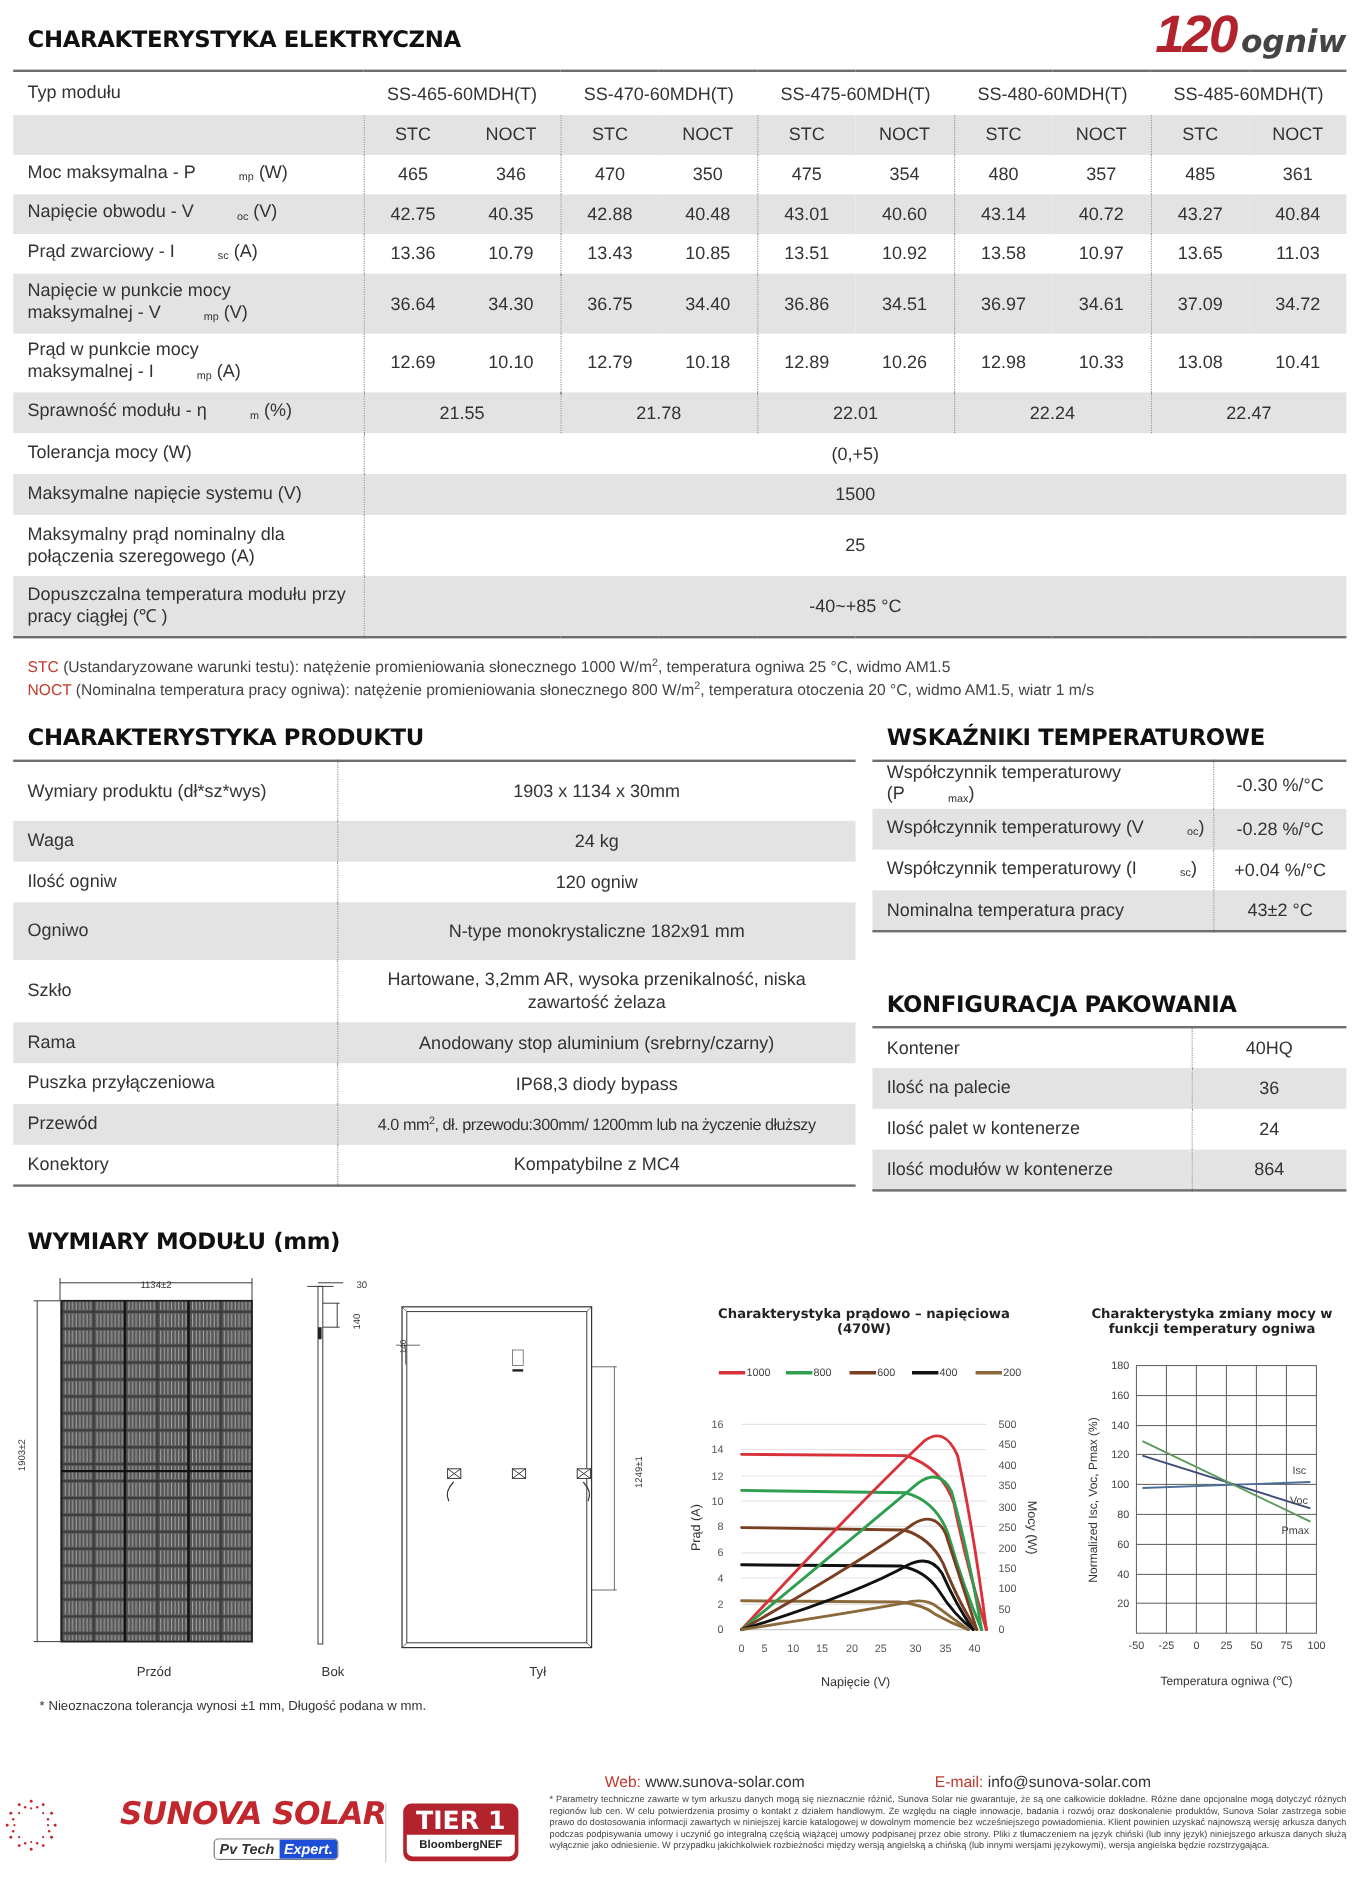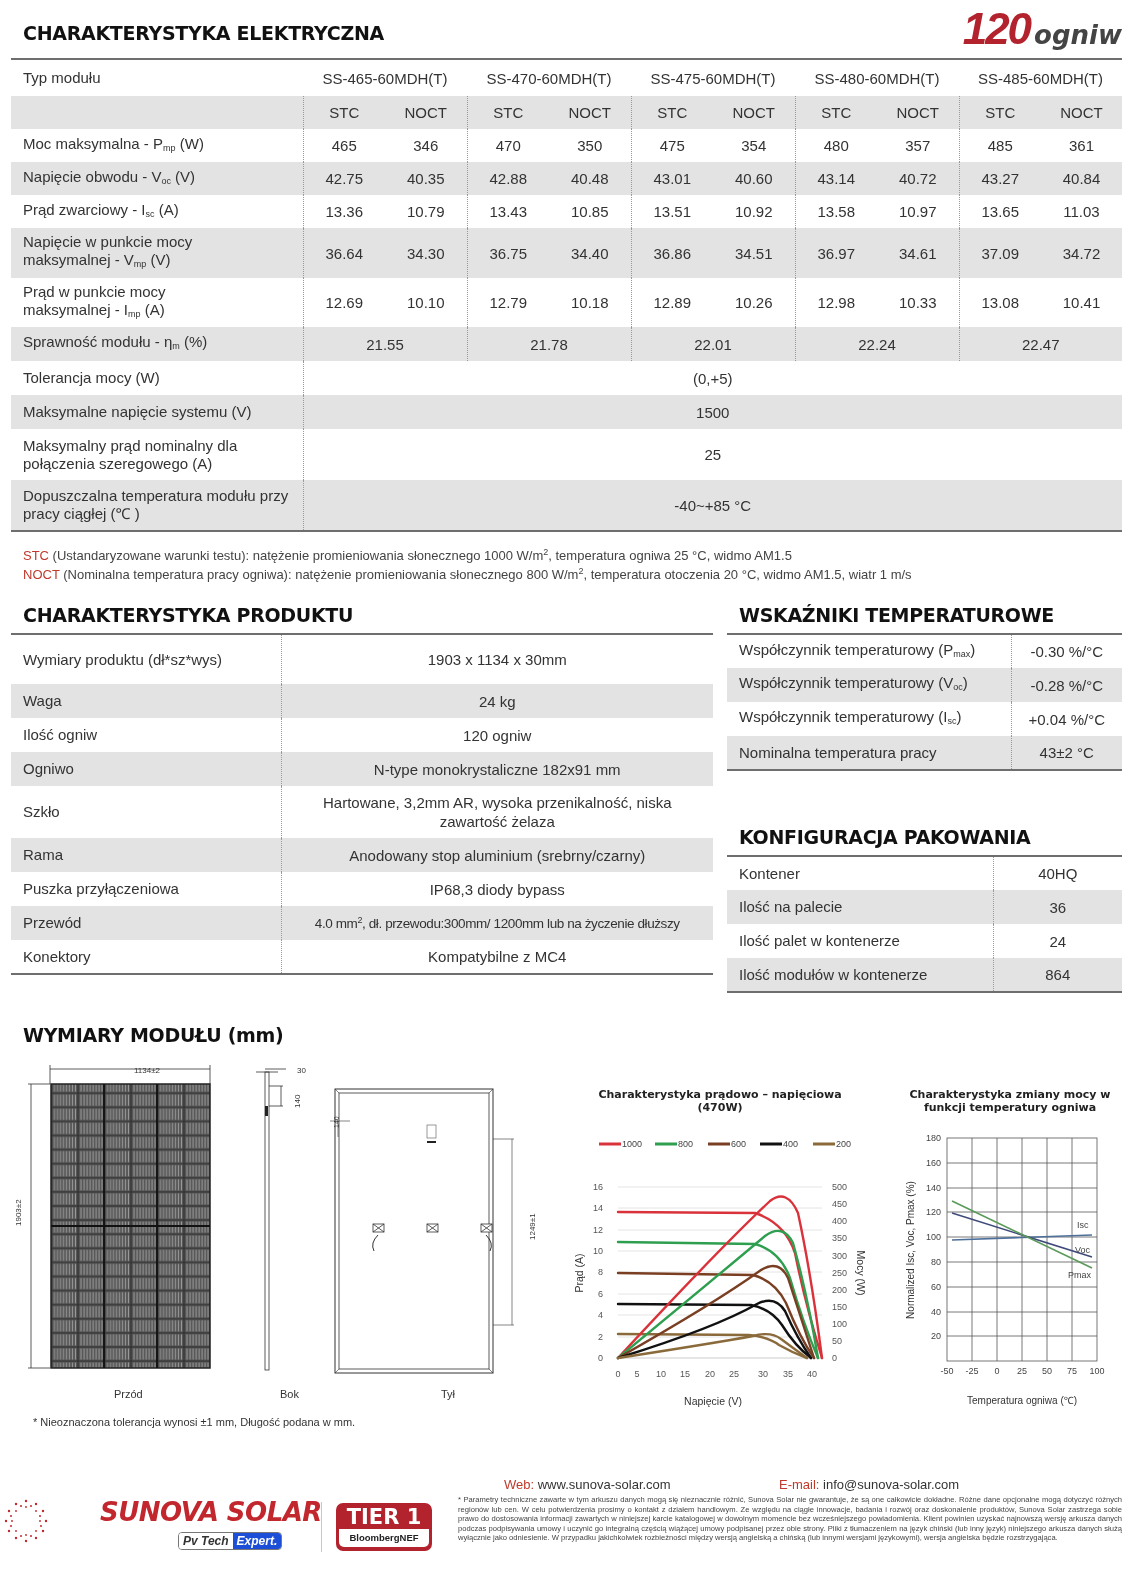--- a/index.html
+++ b/index.html
@@ -11,21 +11,21 @@
   .cells-badge { position: absolute; right: 14px; top: 4px; color: #b3232d; font-weight: bold; font-style: italic; white-space: nowrap; }
   .cells-badge .num { font-family: "Liberation Sans", sans-serif; font-size: 44px; letter-spacing: -2px; }
   .cells-badge .word { font-family: "DejaVu Sans", sans-serif; font-size: 26px; color: #444444; margin-left: 4px; }
 
   table { border-collapse: collapse; position: absolute; font-size: 15px; color: #333; }
   td { padding: 0; vertical-align: middle; }
   .grey { background: #e3e3e3; }
   .dsep { border-left: 1px dotted #9a9a9a; }
   .lbl { padding-left: 12px; text-align: left; line-height: 18px; }
   .c { text-align: center; }
-  sub { font-size: 9px; vertical-align: -2px; }
+  sub { font-size: 9px; vertical-align: -2px; margin-left: 36px; }
   sup { font-size: 9px; vertical-align: 5px; }
 
   #elec { left: 11px; top: 58px; width: 1111px; border-top: 2px solid #6e6e6e; border-bottom: 2px solid #6e6e6e; }
 
   .note { position: absolute; left: 23px; font-size: 13px; color: #444; white-space: nowrap; }
   .note .key { color: #c0392b; }
 
   #prod { left: 11px; top: 633px; width: 702px; border-top: 2px solid #6e6e6e; border-bottom: 2px solid #6e6e6e; }
   #temp { left: 727px; top: 633px; width: 395px; border-top: 2px solid #6e6e6e; border-bottom: 2px solid #6e6e6e; }
   #pack { left: 727px; top: 855px; width: 395px; border-top: 2px solid #6e6e6e; border-bottom: 2px solid #6e6e6e; }
@@ -203,21 +203,21 @@
         <td class="c dsep">1903 x 1134 x 30mm</td>
       </tr>
   <tr class="grey" style="height:34px">
         <td class="lbl">Waga</td>
         <td class="c dsep">24 kg</td>
       </tr>
   <tr style="height:34px">
         <td class="lbl">Ilość ogniw</td>
         <td class="c dsep">120 ogniw</td>
       </tr>
-  <tr class="grey" style="height:34px">
+  <tr class="grey" style="height:48px">
         <td class="lbl">Ogniwo</td>
         <td class="c dsep">N-type monokrystaliczne 182x91 mm</td>
       </tr>
   <tr style="height:52px">
         <td class="lbl">Szkło</td>
         <td class="c dsep" style="line-height:19px"><span>Hartowane, 3,2mm AR, wysoka przenikalność, niska</span><br><span>zawartość żelaza</span></td>
       </tr>
   <tr class="grey" style="height:34px">
         <td class="lbl">Rama</td>
         <td class="c dsep">Anodowany stop aluminium (srebrny/czarny)</td>
@@ -312,21 +312,21 @@
   <line x1="25" y1="0" x2="25" y2="19" stroke="#333" stroke-width="0.8"></line>
   <line x1="185" y1="0" x2="185" y2="19" stroke="#333" stroke-width="0.8"></line>
   <line x1="6" y1="19" x2="6" y2="303" stroke="#333" stroke-width="0.8"></line>
   <line x1="3" y1="19" x2="25" y2="19" stroke="#333" stroke-width="0.8"></line>
   <line x1="3" y1="303" x2="25" y2="303" stroke="#333" stroke-width="0.8"></line>
   <rect x="26" y="19" width="159" height="284" fill="url(#cellpat)" stroke="#222" stroke-width="1.5"></rect>
   <line x1="79" y1="19" x2="79" y2="303" stroke="#111" stroke-width="1.8"></line>
   <line x1="132" y1="19" x2="132" y2="303" stroke="#111" stroke-width="1.8"></line>
   <line x1="26" y1="161" x2="185" y2="161" stroke="#111" stroke-width="1.8"></line>
 </svg>
-<div class="diag-label" style="left:134px; top:1066px; font-size:8px;">1134±2</div>
+<div class="diag-label" style="left:117px; top:1066px; font-size:8px;">1134±2</div>
 <div class="diag-label" style="left:14px; top:1226px; font-size:8px; transform:rotate(-90deg); transform-origin:left top;">1903±2</div>
 
 <svg style="position:absolute; left:256px; top:1066px;" width="60" height="310" viewBox="0 0 60 310">
   <rect x="9" y="6" width="4" height="298" fill="#fff" stroke="#333" stroke-width="0.8"></rect>
   <line x1="0" y1="6" x2="22" y2="6" stroke="#333" stroke-width="0.8"></line>
   <line x1="9" y1="3" x2="30" y2="3" stroke="#333" stroke-width="0.8"></line>
   <line x1="13" y1="20" x2="27" y2="20" stroke="#333" stroke-width="0.8"></line>
   <line x1="13" y1="40" x2="27" y2="40" stroke="#333" stroke-width="0.8"></line>
   <line x1="25" y1="20" x2="25" y2="40" stroke="#333" stroke-width="0.8"></line>
   <rect x="9" y="40" width="3" height="10" fill="#222"></rect>
@@ -359,21 +359,21 @@
   <line x1="163" y1="54" x2="184" y2="54" stroke="#333" stroke-width="0.6"></line>
   <line x1="163" y1="240" x2="184" y2="240" stroke="#333" stroke-width="0.6"></line>
   <line x1="182" y1="54" x2="182" y2="240" stroke="#333" stroke-width="0.6"></line>
   <line x1="0" y1="36" x2="20" y2="36" stroke="#333" stroke-width="0.6"></line>
   <line x1="8" y1="36" x2="8" y2="52" stroke="#333" stroke-width="0.6"></line>
 </svg>
 <div class="diag-label" style="left:333px; top:1128px; font-size:7px; transform:rotate(-90deg); transform-origin:left top;">140</div>
 <div class="diag-label" style="left:528px; top:1240px; font-size:8px; transform:rotate(-90deg); transform-origin:left top;">1249±1</div>
 
 <div class="diag-label" style="left:114px; top:1388px;">Przód</div>
-<div class="diag-label" style="left:280px; top:1388px;">Bok</div>
+<div class="diag-label" style="left:268px; top:1388px;">Bok</div>
 <div class="diag-label" style="left:441px; top:1388px;">Tył</div>
 <div class="footnote">* Nieoznaczona tolerancja wynosi ±1 mm, Długość podana w mm.</div>
 
 <div class="chart-title" style="left:585px; top:1088px; width:270px;"><span>Charakterystyka prądowo – napięciowa (470W)</span></div>
 <svg style="position:absolute; left:575px; top:1133px;" width="300" height="290" viewBox="0 0 300 290">
 
   <g font-family="Liberation Sans, sans-serif" font-size="9" fill="#444">
     <line x1="24" y1="11" x2="46" y2="11" stroke="#d9323a" stroke-width="3"></line>
       <text x="47" y="14">1000</text>
     <line x1="80" y1="11" x2="102" y2="11" stroke="#2e9e4f" stroke-width="3"></line>

